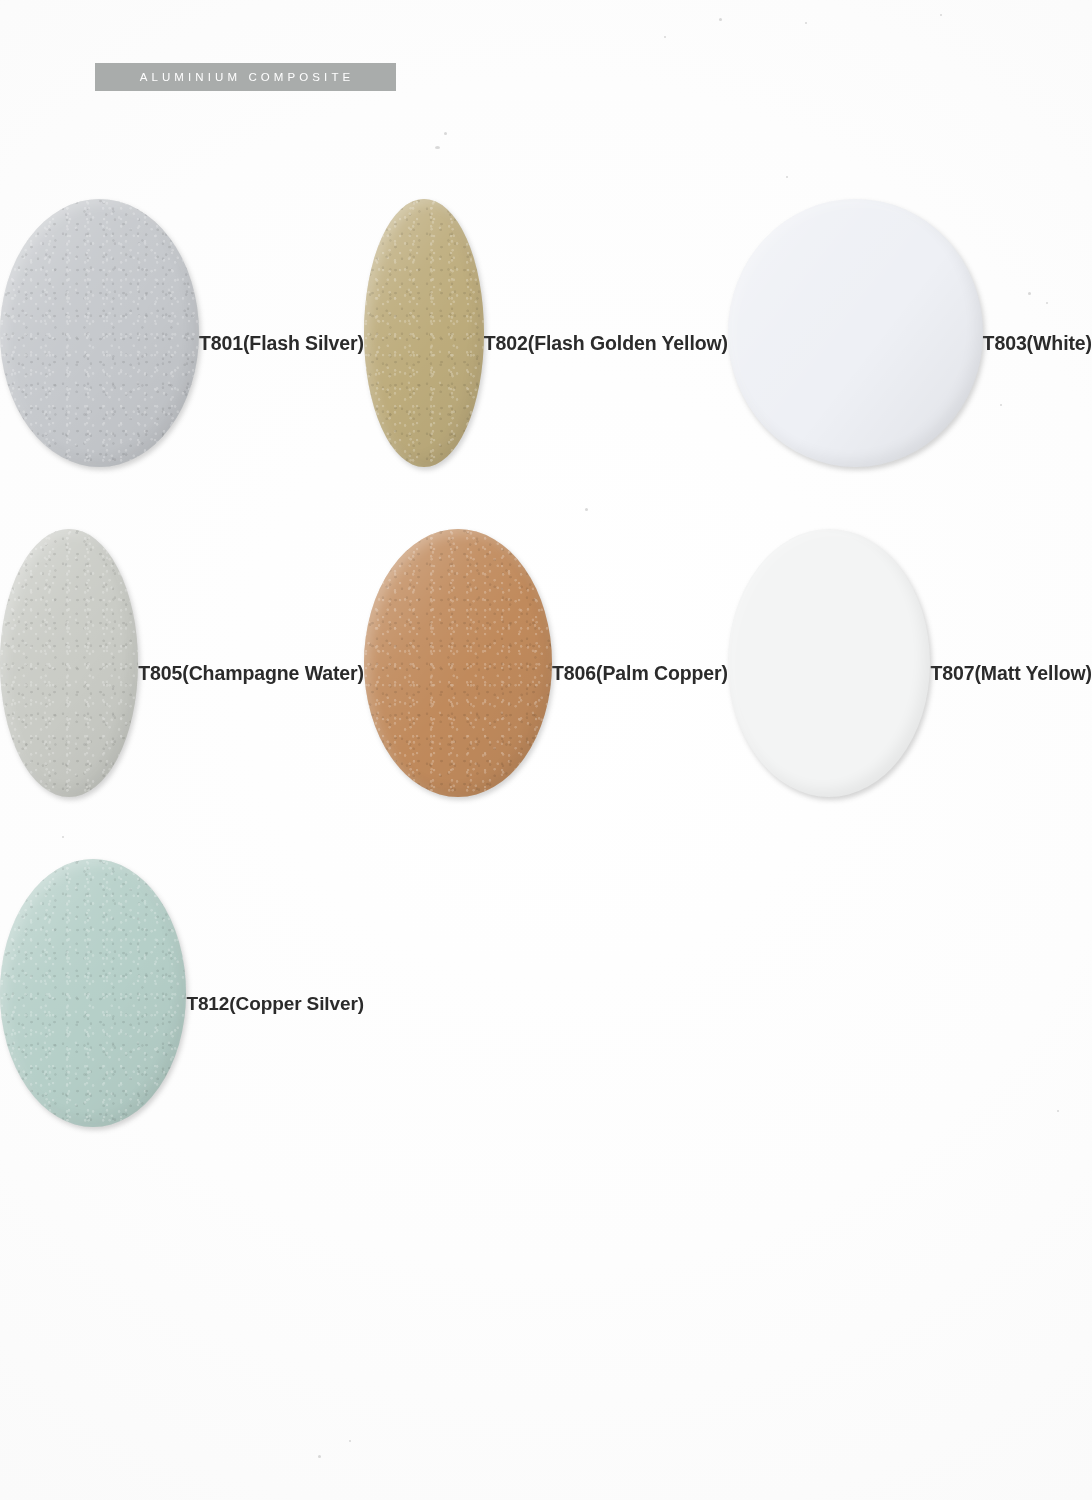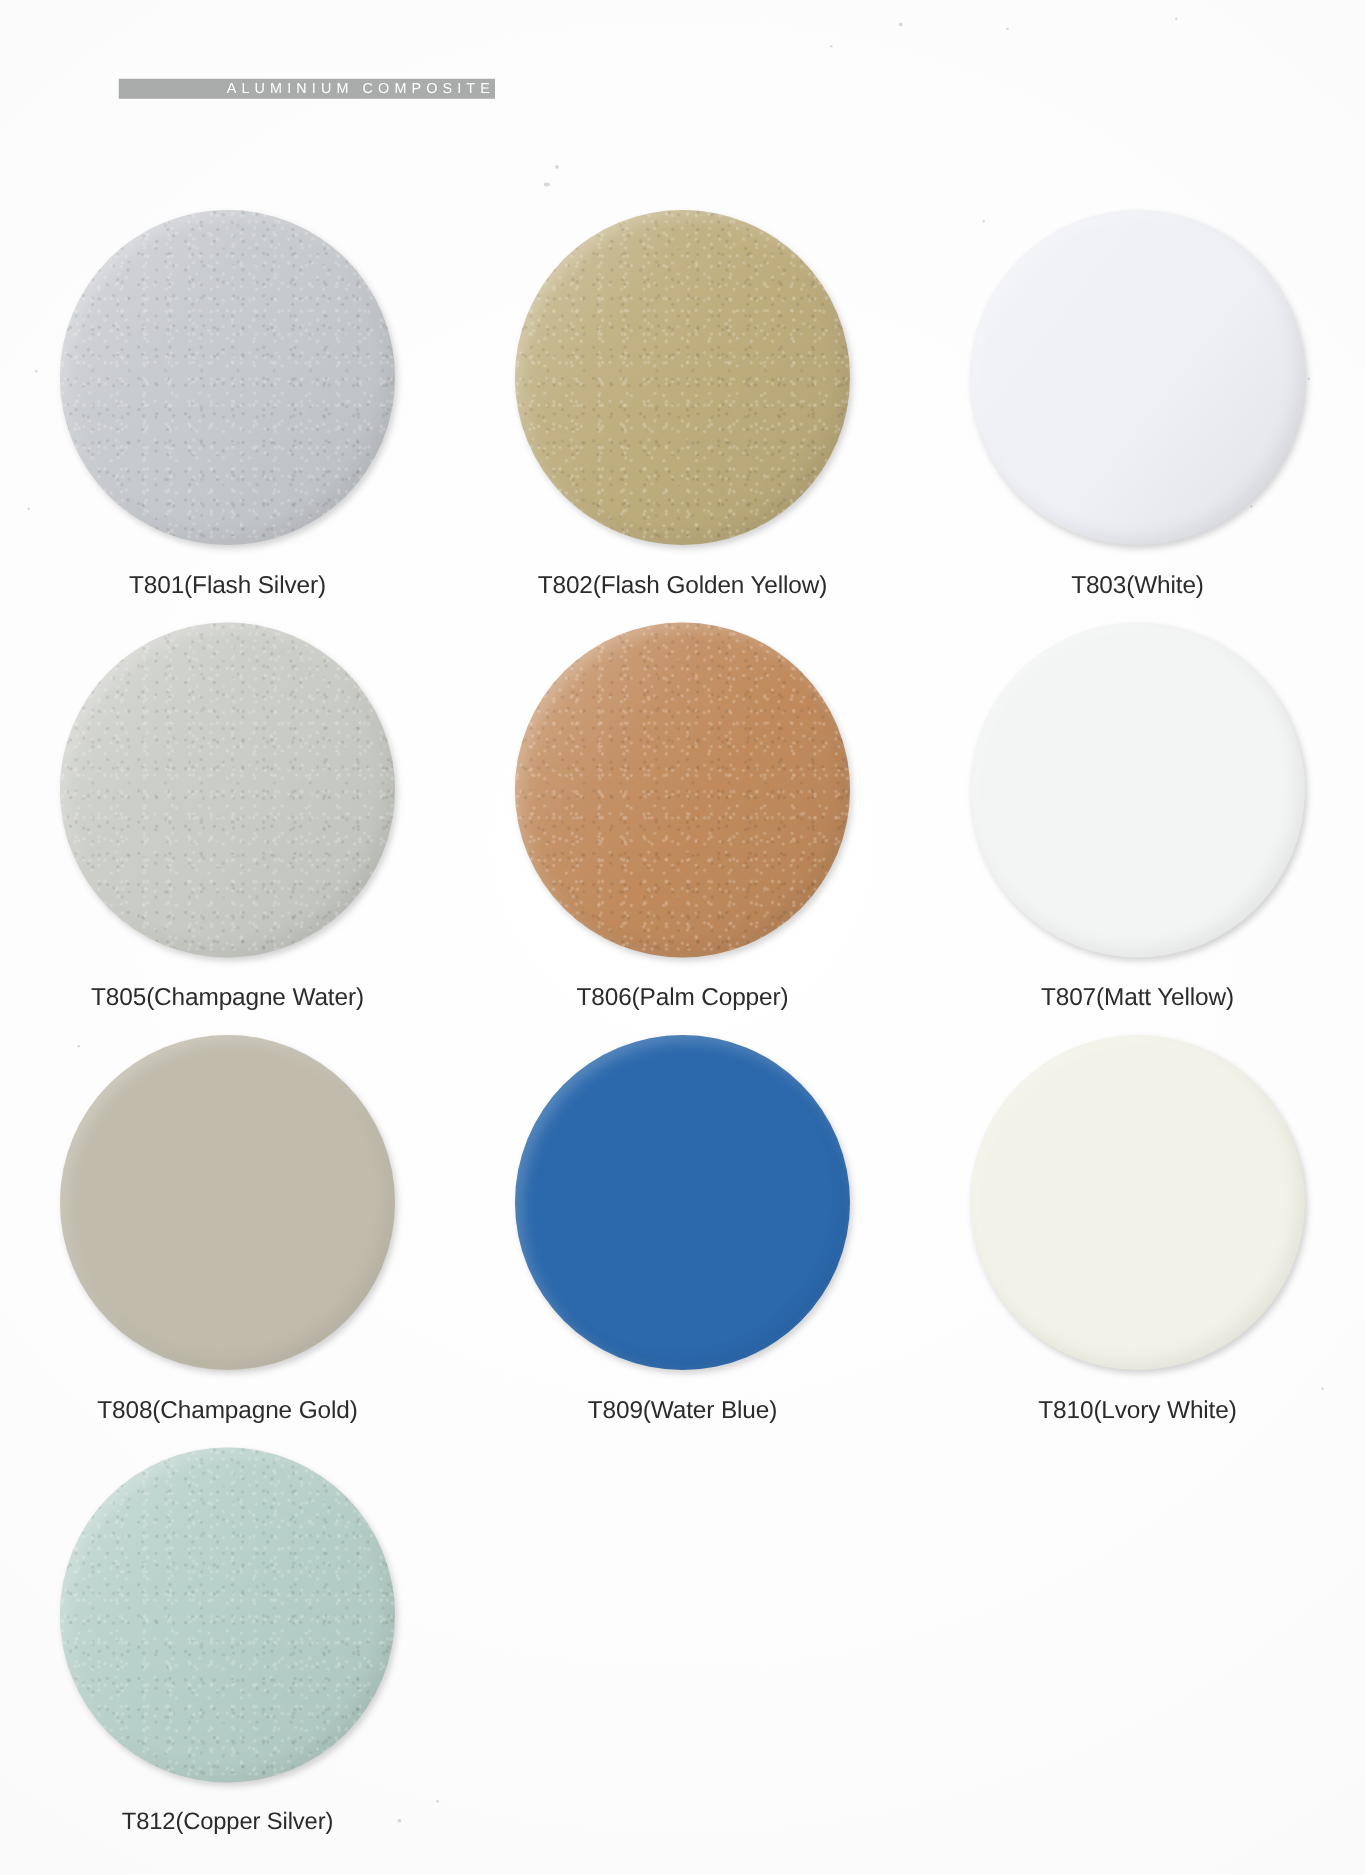--- a/index.html
+++ b/index.html
@@ -56,24 +56,24 @@
     font-size: 14px;
     font-weight: bold;
     vertical-align: super;
     color: #9a9d9c;
     letter-spacing: 0;
   }
   .logo-bar {
     margin-top: 5px;
     background: #a9acab;
     width: 301px;
-    height: 16px;
+    height: 28px;
     display: flex;
     align-items: center;
-    justify-content: flex-end;
+    justify-content: center;
   }
   .logo-sub {
     color: #ffffff;
     font-size: 11.5px;
     letter-spacing: 4.1px;
     font-weight: normal;
     white-space: nowrap;
     padding-left: 3px;
   }
 
@@ -84,22 +84,22 @@
     top: 168px;
     width: 1092px;
   }
   .row {
     display: flex;
     height: 330px;
   }
   .cell {
     width: 364px;
     display: flex;
-    flex-direction: column;
     align-items: center;
+    font-weight: bold;
   }
 
   .swatch-wrap {
     position: relative;
     width: 268px;
     height: 268px;
   }
 
   .swatch {
     position: absolute;
@@ -229,40 +229,20 @@
         <div class="label">T806(Palm Copper)</div>
       </div>
       <div class="cell">
         <div class="swatch-wrap">
           <div class="swatch" style="background:#f3f4f4;"></div>
         </div>
         <div class="label">T807(Matt Yellow)</div>
       </div>
     </div>
 
-    <div class="row">
-      <div class="cell">
-        <div class="swatch-wrap">
-          <div class="swatch" style="background:#c0bbab;"></div>
-        </div>
-        <div class="label">T808(Champagne Gold)</div>
-      </div>
-      <div class="cell">
-        <div class="swatch-wrap">
-          <div class="swatch" style="background:#2b68ac;"></div>
-        </div>
-        <div class="label">T809(Water Blue)</div>
-      </div>
-      <div class="cell">
-        <div class="swatch-wrap">
-          <div class="swatch" style="background:#f2f2e8;"></div>
-        </div>
-        <div class="label">T810(Lvory White)</div>
-      </div>
-    </div>
 
     <div class="row">
       <div class="cell">
         <div class="swatch-wrap">
           <div class="swatch metallic sheen" style="background:#b5cfc8;"></div>
         </div>
         <div class="label">T812(Copper Silver)</div>
       </div>
     </div>
 

